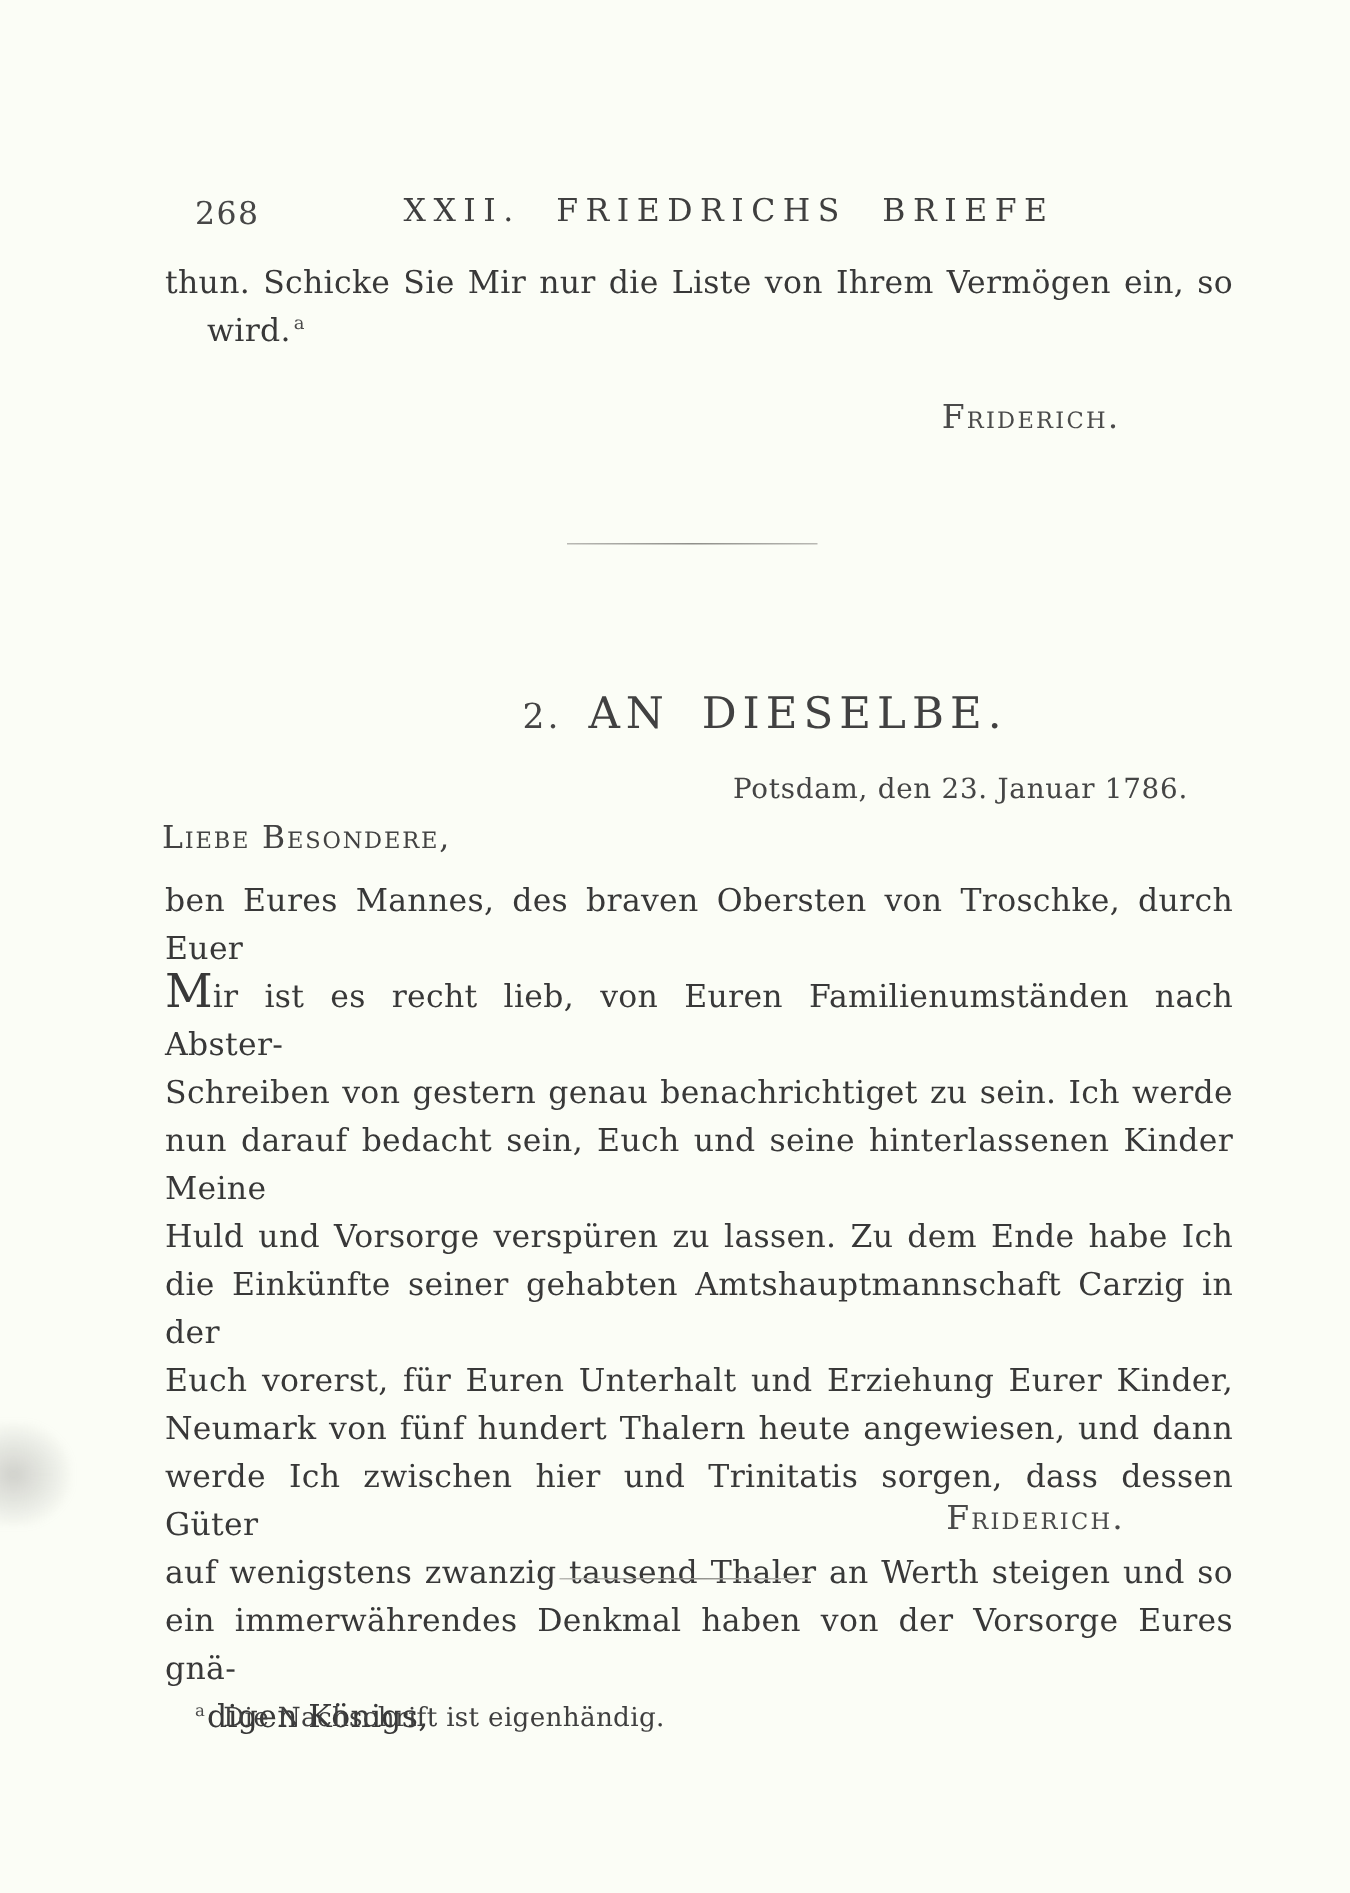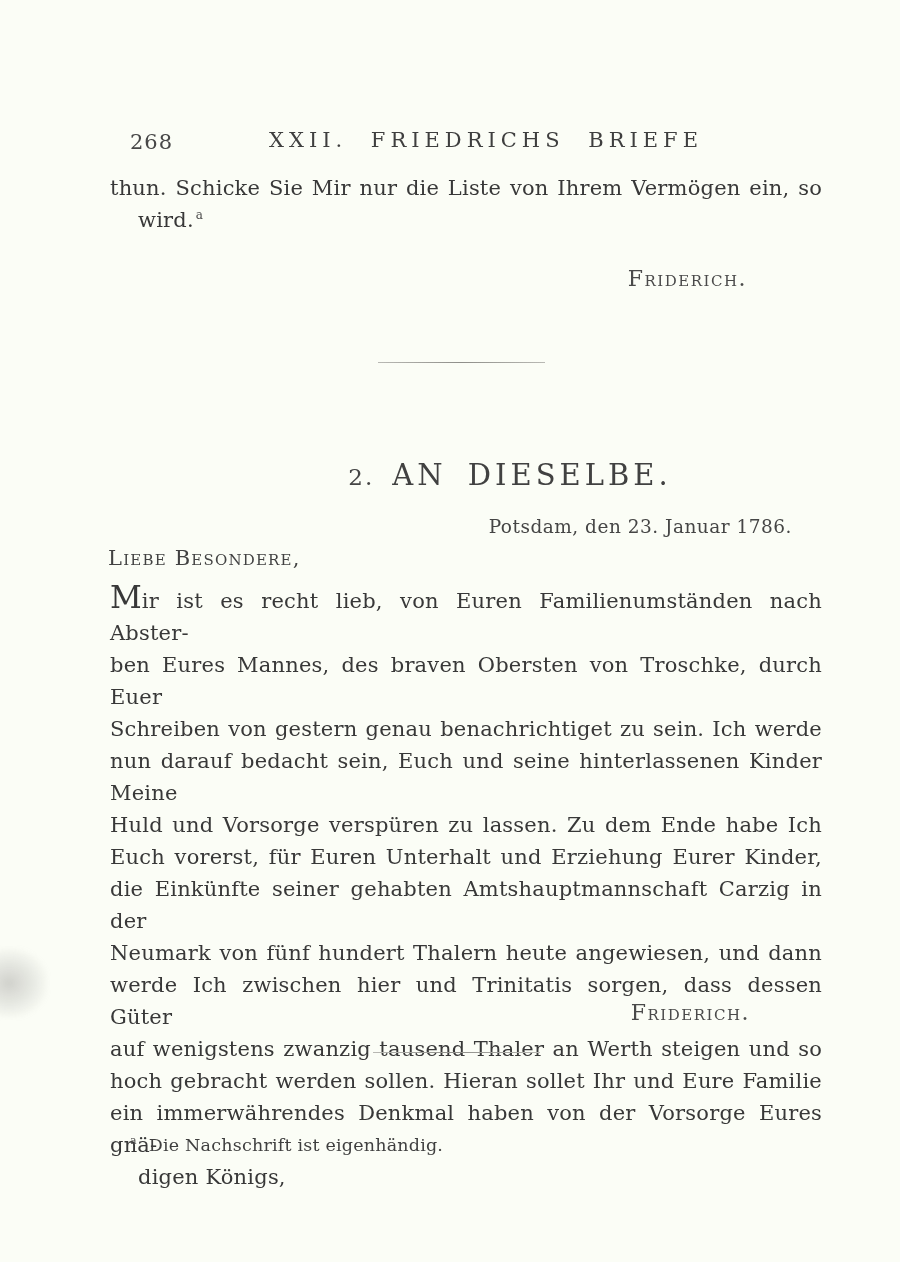--- a/index.html
+++ b/index.html
@@ -188,31 +188,30 @@
   </div>
 
   <div class="textblock" style="top:0; height:0;"></div>
   <div class="textblock" style="top:516px; height:26px;">
     <span class="dateline" style="top:0;">Potsdam, den 23. Januar 1786.</span>
   </div>
 
   <span class="salutation">Liebe Besondere,</span>
 
   <div class="textblock bodytext" style="top:584px;">
+    <div class="jline">ben Eures Mannes, des braven Obersten von Troschke, durch Euer</div>
     <div class="jline"><span class="initial">M</span><span>ir ist es recht lieb, von Euren Familienumständen nach Abster-</span></div>
-    <div class="jline">ben Eures Mannes, des braven Obersten von Troschke, durch Euer</div>
     <div class="jline">Schreiben von gestern genau benachrichtiget zu sein. Ich werde</div>
     <div class="jline">nun darauf bedacht sein, Euch und seine hinterlassenen Kinder Meine</div>
     <div class="jline">Huld und Vorsorge verspüren zu lassen. Zu dem Ende habe Ich</div>
+    <div class="jline">die Einkünfte seiner gehabten Amtshauptmannschaft Carzig in der</div>
     <div class="jline">Euch vorerst, für Euren Unterhalt und Erziehung Eurer Kinder,</div>
-    <div class="jline">die Einkünfte seiner gehabten Amtshauptmannschaft Carzig in der</div>
     <div class="jline">Neumark von fünf hundert Thalern heute angewiesen, und dann</div>
     <div class="jline">werde Ich zwischen hier und Trinitatis sorgen, dass dessen Güter</div>
     <div class="jline">auf wenigstens zwanzig tausend Thaler an Werth steigen und so</div>
-    <div class="jline">hoch gebracht werden sollen. Hieran sollet Ihr und Eure Familie</div>
     <div class="jline">ein immerwährendes Denkmal haben von der Vorsorge Eures gnä-</div>
     <div class="plainline">digen Königs,</div>
   </div>
 
   <div class="textblock" style="top:1000px; height:30px;">
     <span class="signature" style="right:72px;">Friderich.</span>
   </div>
 
   <div class="rule" style="top:1052px; left:373px; width:167px;"></div>
 

